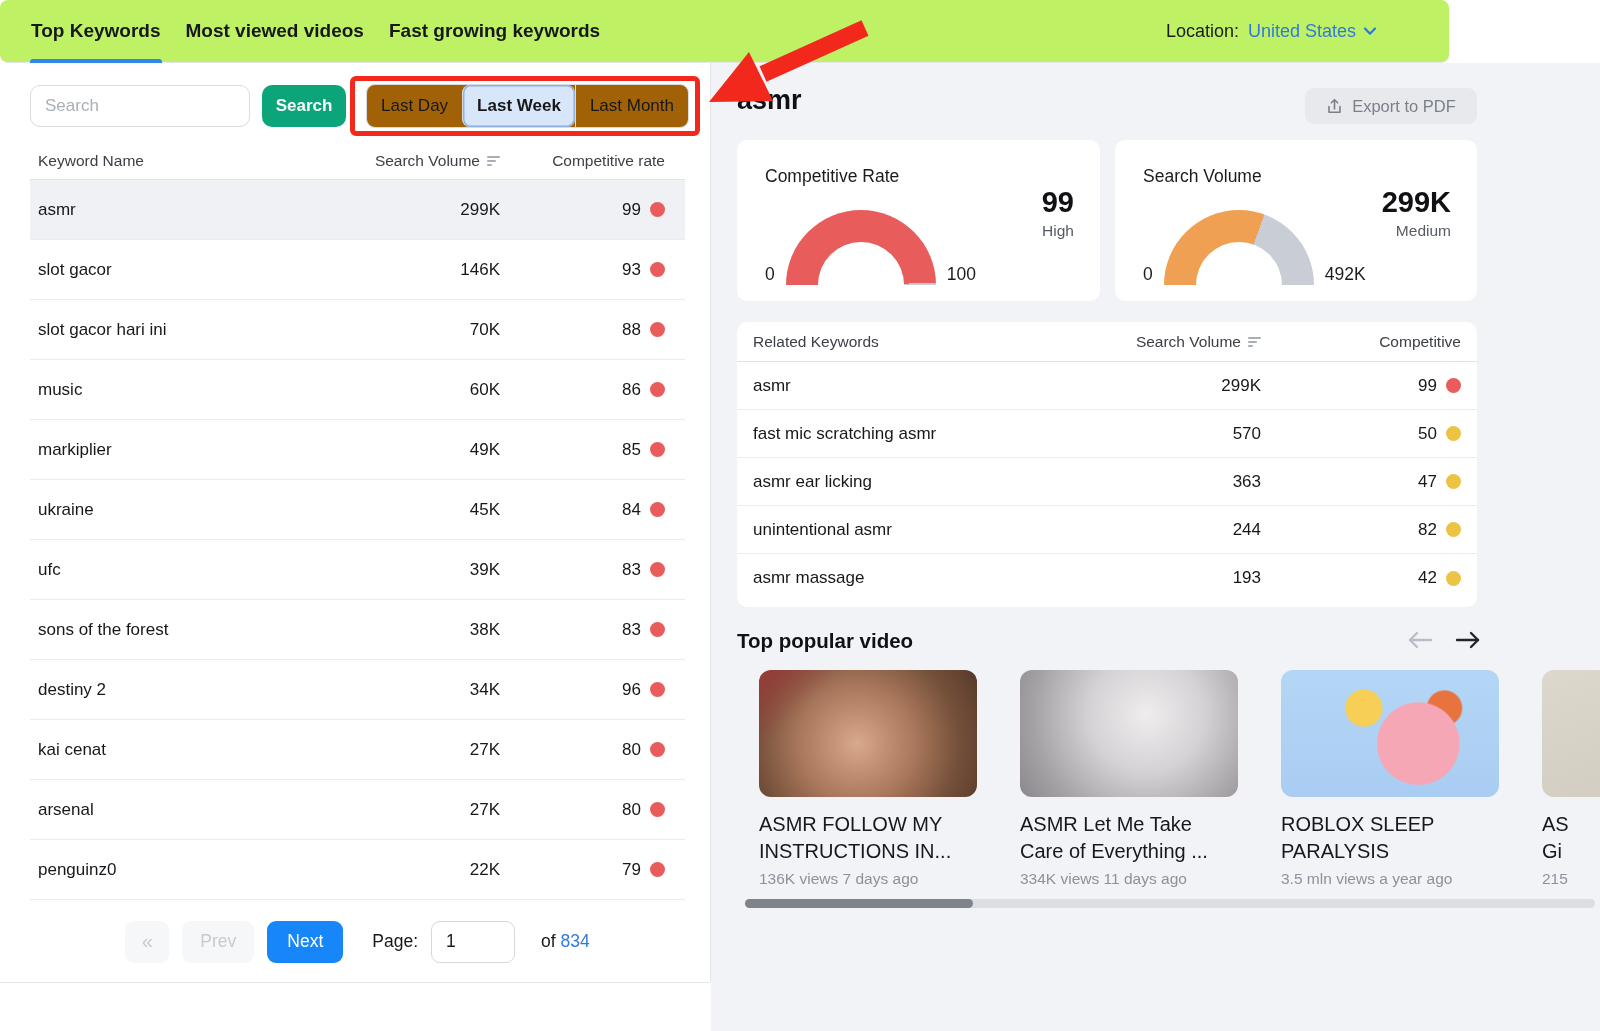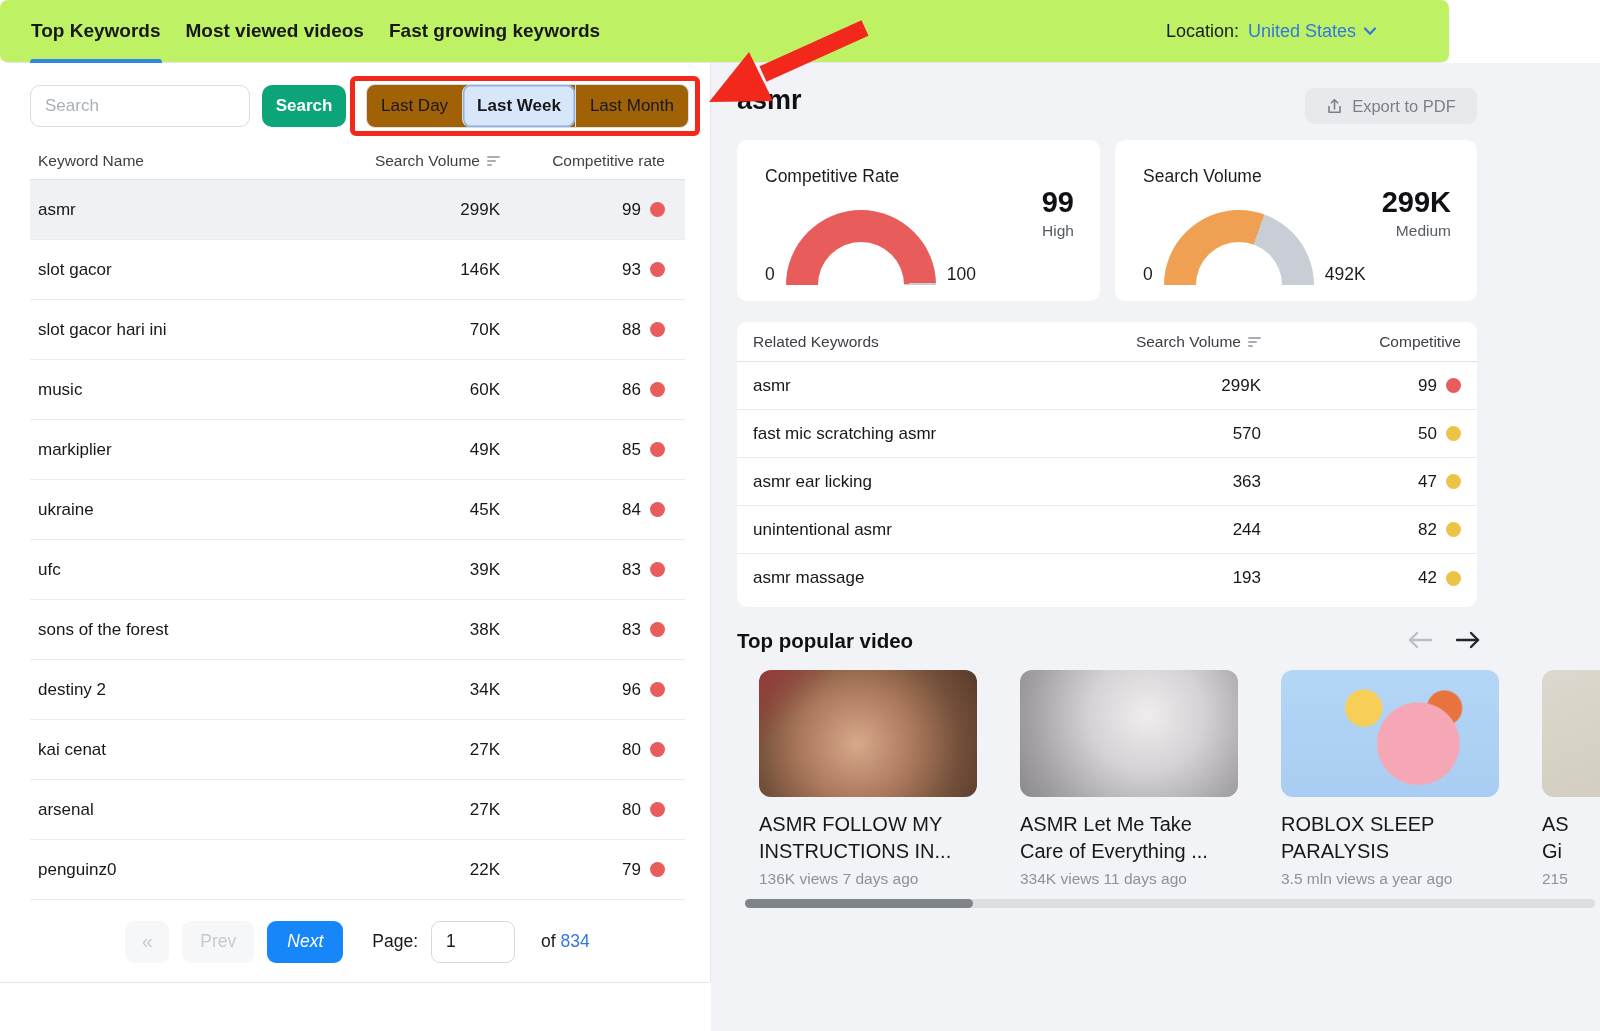--- a/index.html
+++ b/index.html
@@ -53,21 +53,21 @@
 
   .sort-icon { display:inline-flex; flex-direction:column; gap:2px; }
   .sort-icon i { display:block; height:2px; border-radius:1px; background:#a9aeb6; }
   .sort-icon i:nth-child(1){ width:13px; } .sort-icon i:nth-child(2){ width:9px; } .sort-icon i:nth-child(3){ width:5px; }
 
   
   .pagination { position:absolute; left:30px; top:901px; width:655px; height:81px; display:flex; align-items:center; justify-content:center; gap:13px; }
   .pg-btn { height:42px; border:none; border-radius:9px; font-family:inherit; font-size:17.5px; display:flex; align-items:center; justify-content:center; cursor:pointer; }
   .pg-first { width:44px; background:#f6f7f9; color:#c6cbd2; font-size:20px; }
   .pg-prev { padding:0 18px; background:#f6f7f9; color:#c6cbd2; }
-  .pg-next { padding:0 20px; background:var(--blue); color:#fff;font-style:italic; }
+  .pg-next { padding:0 20px; background:var(--blue); color:#fff; }
   .pg-label { font-size:17.5px; margin-left:16px; }
   .pg-input { width:84px; height:42px; border:1px solid #d5d9de; border-radius:9px; font-size:17.5px; font-family:inherit; padding-left:14px; outline:none; color:#1b1c20; }
   .pg-of { font-size:17.5px; margin-left:13px; }
   .pg-total { color:var(--link_blue); }
 
   .left-bottom-border { position:absolute; left:0; top:982px; width:710px; height:1px; background:#e4e6ea; }
   .v-divider { position:absolute; left:710px; top:63px; width:1px; height:919px; background:#e2e4e8; }
 
   
   .rpanel { position:absolute; left:711px; top:63px; width:889px; height:968px; background:var(--panel_bg); overflow:hidden; }

